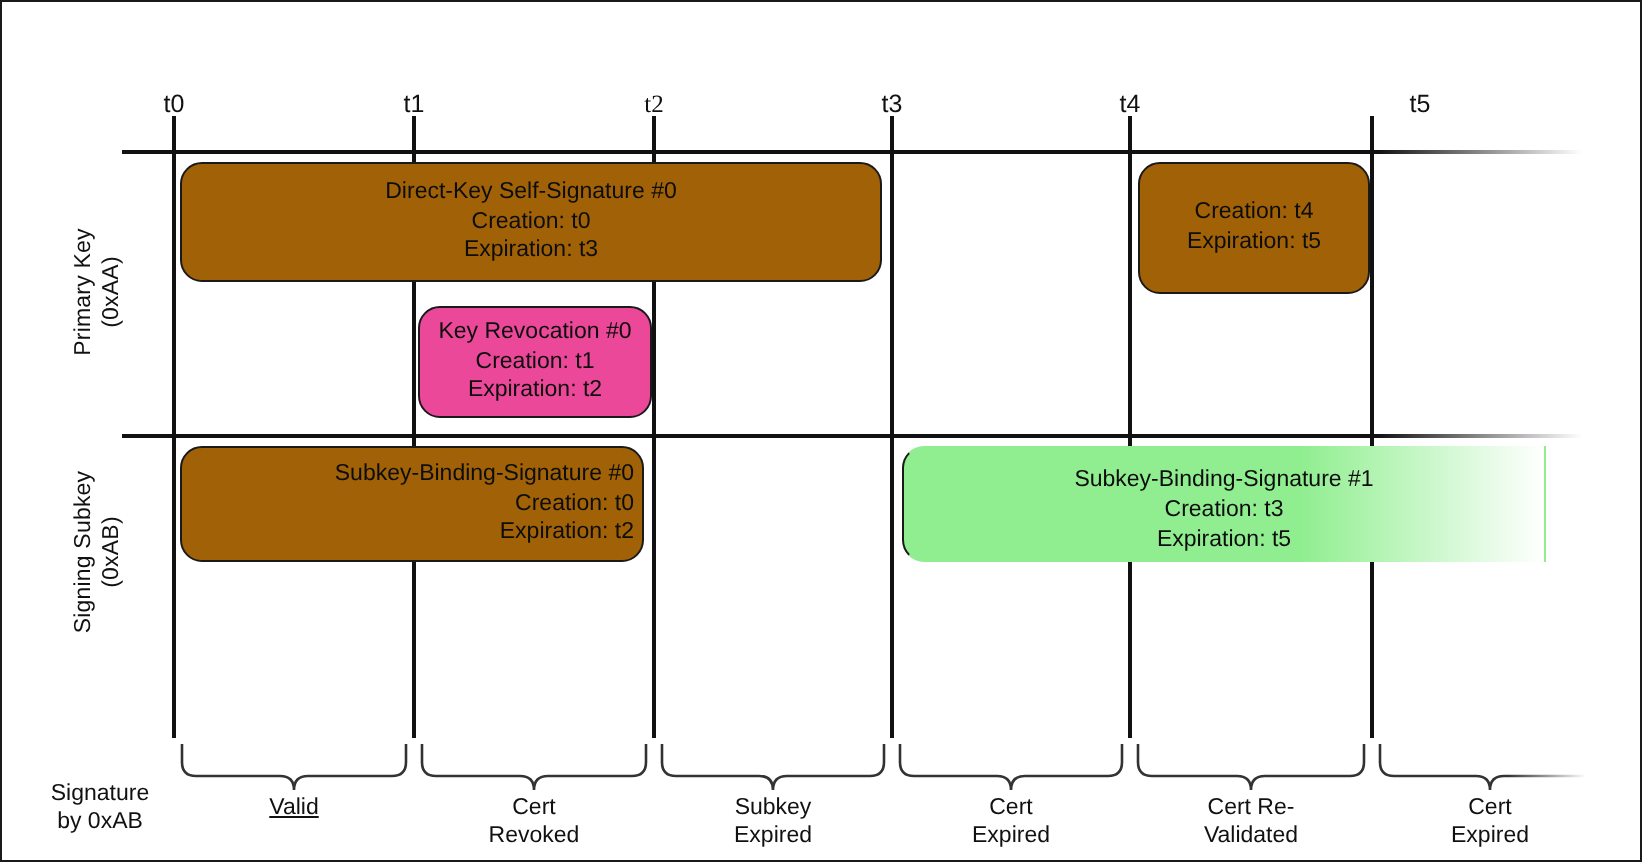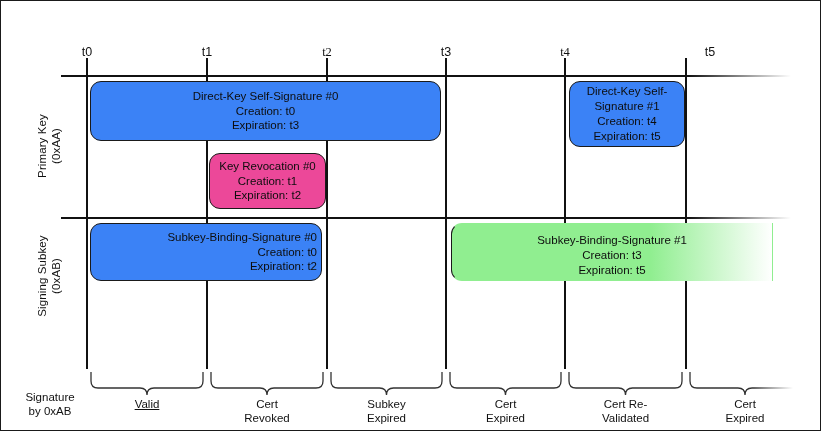--- a/index.html
+++ b/index.html
@@ -66,21 +66,21 @@
     justify-content: center;
     font-size: 11.5px;
     color: #0d0d0d;
     line-height: 1.30;
     text-align: center;
     padding: 2px 4px;
     overflow: hidden;
   }
   .sigbox .line { display: block; white-space: nowrap; }
   .sigbox .title { white-space: normal; }
-  .sigbox.green { background: #3b82f6; }
+  .sigbox.green { background: #a16207; }
   .sigbox.red   { background: #ec4899; }
   .sigbox.green.fade-right {
     background: linear-gradient(to right, #90EE90 0%, #90EE90 62%, #ffffff 100%);
     border-right-color: transparent;
     border-top-color: transparent;
     border-bottom-color: transparent;
     border-radius: 11px 0 0 11px;
   }
   .sigbox.green.fade-right::before,
   .sigbox.green.fade-right::after {
@@ -135,37 +135,36 @@
 (0xAA)</div>
       <div class="row-label" style="width: 140px; height: 34px; left: -18px; top: 258px;">Signing Subkey
 (0xAB)</div>
     </div>
 
   <div id="ticks-layer">
       <div class="tick-label" style="left: 86px;">t0</div>
       <div class="tick-label" style="left: 206px;">t1</div>
       <div class="tick-label" style="left: 326px; font-family: Liberation Serif, serif;">t2</div>
       <div class="tick-label" style="left: 445px;">t3</div>
-      <div class="tick-label" style="left: 564px; font-family: Liberation Serif, serif;">t4</div>
+      <div class="tick-label" style="left: 564px;">t4</div>
       <div class="tick-label" style="left: 685px; padding-left: 48px;">t5</div>
     </div>
 
   <div id="boxes-layer">
       <div class="sigbox green" style="left: 89px; top: 80px; width: 351px; height: 60px;">
         <span class="line title">Direct-Key Self-Signature #0</span>
         <span class="line">Creation: t0</span>
         <span class="line">Expiration: t3</span>
       </div>
       <div class="sigbox red" style="left: 208px; top: 152px; width: 117px; height: 56px;">
         <span class="line title">Key Revocation #0</span>
         <span class="line">Creation: t1</span>
         <span class="line">Expiration: t2</span>
       </div>
       <div class="sigbox green" style="left: 568px; top: 80px; width: 116px; height: 66px;">
-        <span class="line title">Direct-Key Self-Signature #1</span>
         <span class="line">Creation: t4</span>
         <span class="line">Expiration: t5</span>
       </div>
       <div class="sigbox green" style="left: 89px; top: 222px; width: 232px; height: 58px; align-items: flex-end;">
         <span class="line title">Subkey-Binding-Signature #0</span>
         <span class="line">Creation: t0</span>
         <span class="line">Expiration: t2</span>
       </div>
       <div class="sigbox green fade-right" style="left: 450px; top: 222px; width: 322px; height: 58px; justify-content: flex-end;">
         <span class="line title">Subkey-Binding-Signature #1</span>

